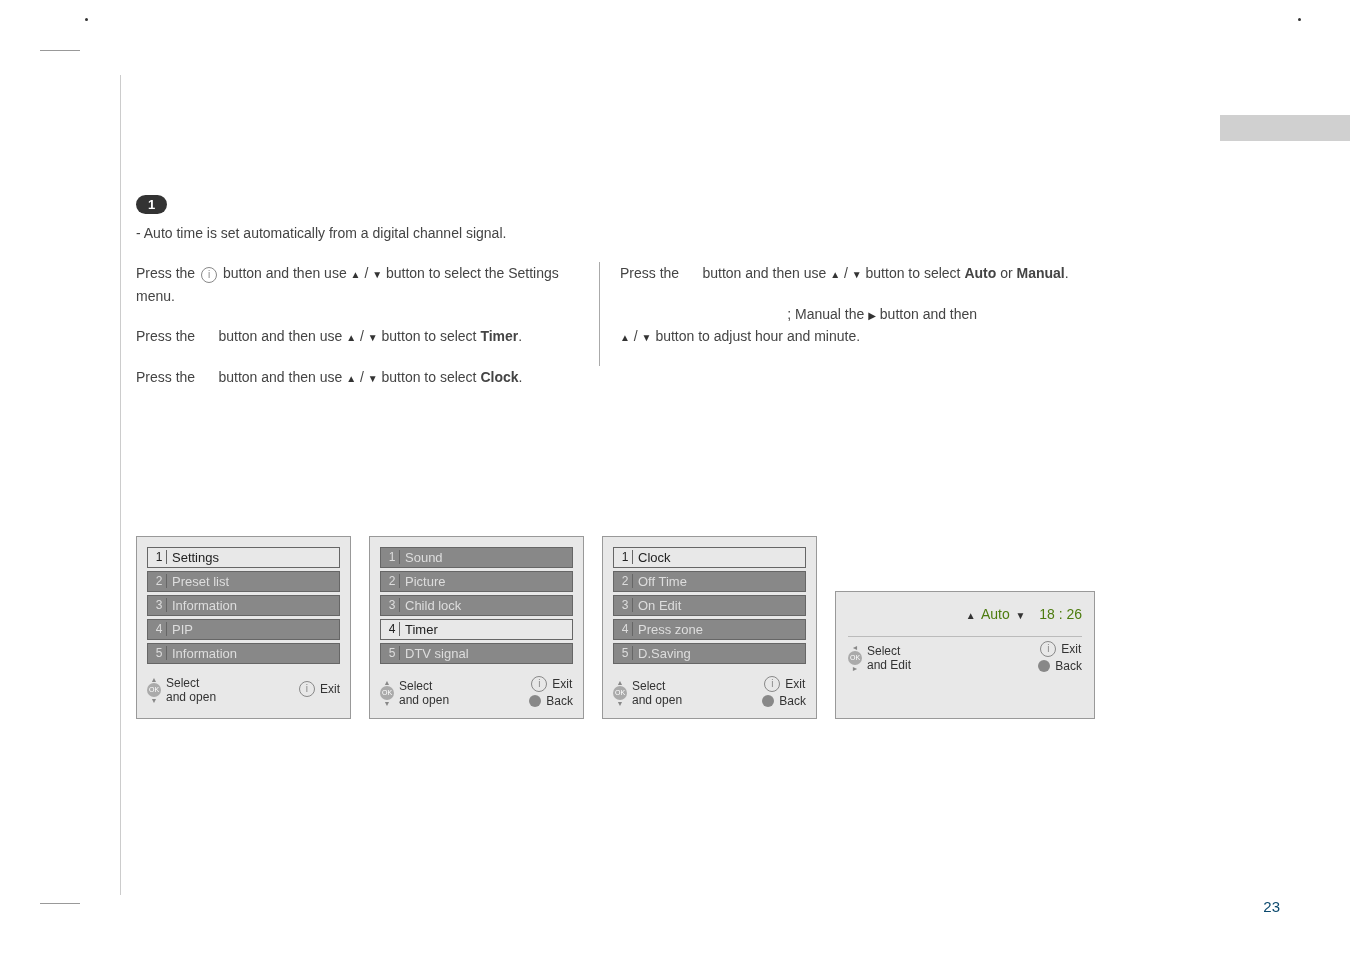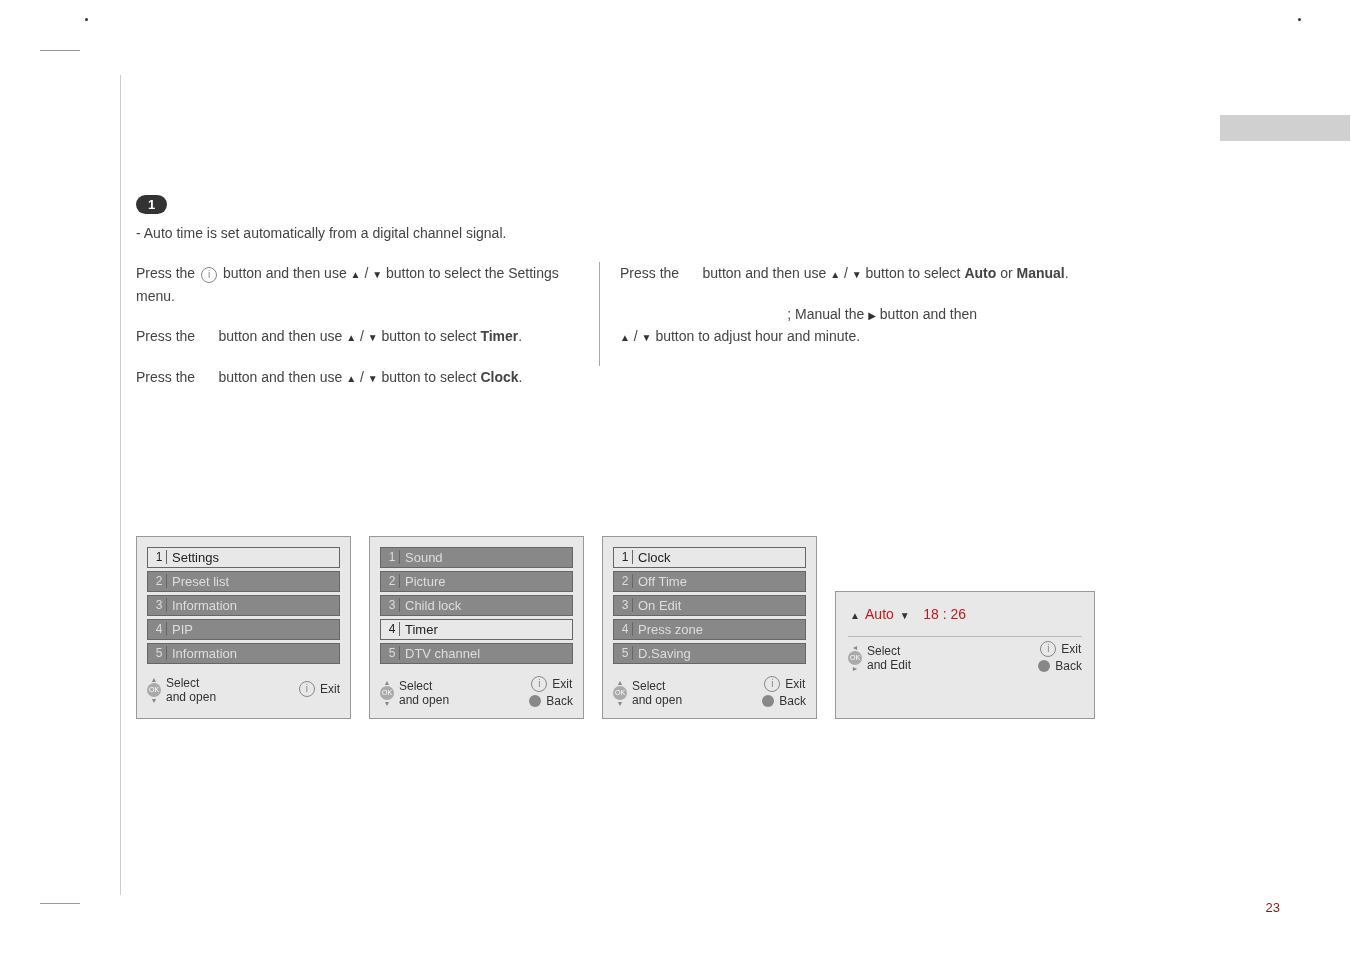--- a/index.html
+++ b/index.html
@@ -148,32 +148,32 @@
       display: inline-block; margin-right: 2px;
     }
     .clock-box {
       width: 260px;
       border: 1px solid #999;
       background: #e8e8e8;
       padding: 14px 12px 10px 12px;
       margin-top: 55px;
     }
     .clock-display {
-      text-align: left;
-      color: #b91c1c;
+      text-align: right;
+      color: #4d7c0f;
       font-size: 14px;
       margin-bottom: 14px;
     }
     .clock-display .tri-up, .clock-display .tri-down { font-size: 10px; margin: 0 2px; }
     .page-num {
       position: absolute;
       right: -60px;
       bottom: -20px;
-      font-size: 13px;
-      color: #7f1d1d;
+      font-size: 15px;
+      color: #0c4a6e;
     }
     .crop-mark {
       position: absolute;
       width: 40px;
       height: 1px;
       background: #999;
     }
     .crop-mark.top-left { left: 40px; top: 50px; }
     .crop-mark.bottom-left { left: 40px; bottom: 50px; }
     .dot {
@@ -308,21 +308,21 @@
           <div class="menu-item">
             <span class="num">3</span>
             <span>Child lock</span>
           </div>
           <div class="menu-item active">
             <span class="num">4</span>
             <span>Timer</span>
           </div>
           <div class="menu-item">
             <span class="num">5</span>
-            <span>DTV channel</span>
+            <span>DTV signal</span>
           </div>
         </div>
       <div class="menu-footer">
         <div class="footer-left">
           <span class="ok-badge">
               <span>▲</span>
               <span class="ok-circle">OK</span>
               <span>▼</span>
             </span>
           <span><span>Select<br>and open</span></span>

